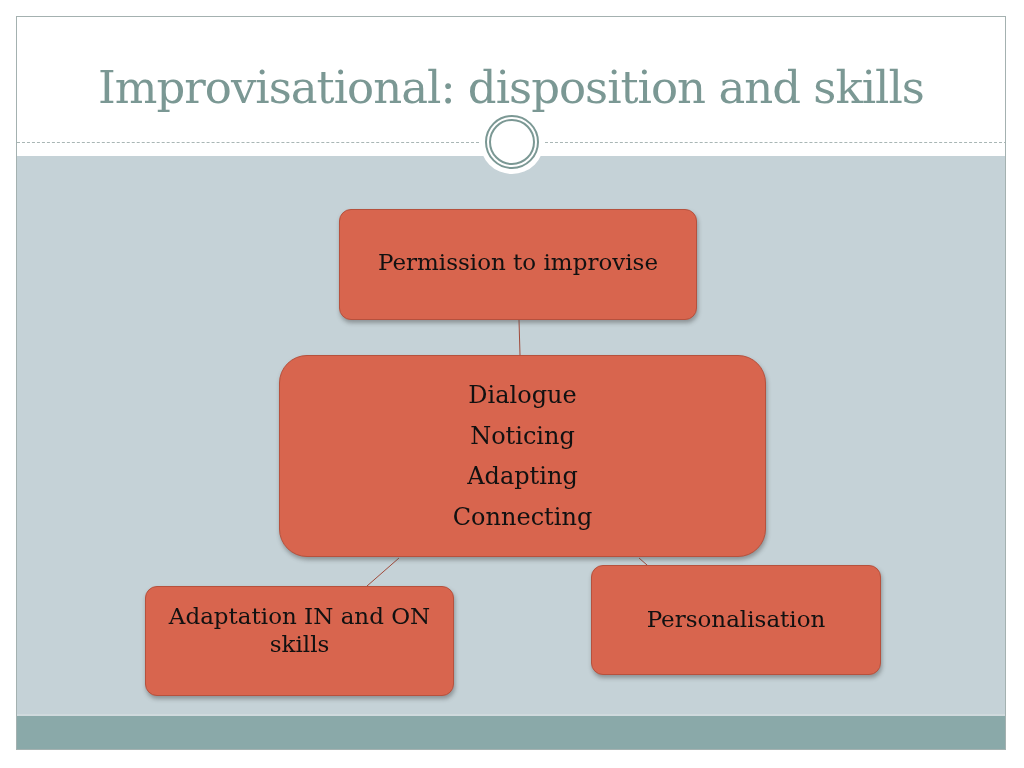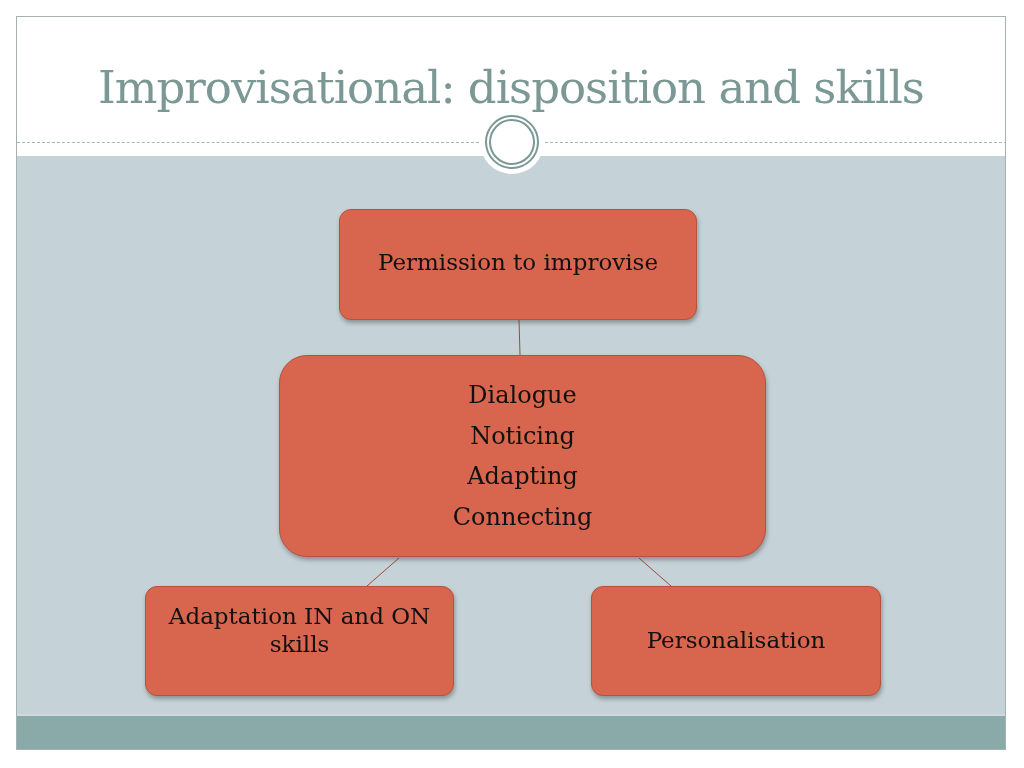--- a/index.html
+++ b/index.html
@@ -11,21 +11,21 @@
     .dash-line { position: absolute; top: 125px; height: 0; border-top: 1px dashed #a9b6b5; }
     .dash-left { left: 0; width: 462px; }
     .dash-right { left: 528px; width: 462px; }
     .medallion { position: absolute; left: 463px; top: 93px; width: 64px; height: 64px; border-radius: 50%; background: #ffffff; }
     .ring-outer { position: absolute; left: 5px; top: 5px; width: 54px; height: 54px; box-sizing: border-box; border-radius: 50%; border: 2px solid #7b9894; }
     .ring-inner { position: absolute; left: 9px; top: 9px; width: 46px; height: 46px; box-sizing: border-box; border-radius: 50%; border: 2px solid #7b9894; }
     .node { position: absolute; background: #d8654e; border: 1px solid #b6513d; border-radius: 12px; box-shadow: 1px 3px 4px rgba(70,70,70,0.45); display: flex; flex-direction: column; align-items: center; justify-content: center; color: #111111; text-align: center; font-family: "DejaVu Serif", "Liberation Serif", serif; font-size: 23px; line-height: 29px; box-sizing: border-box; }
     .node-top { left: 322px; top: 192px; width: 358px; height: 111px; padding-bottom: 4px; }
     .node-mid { left: 262px; top: 338px; width: 487px; height: 202px; font-size: 24px; line-height: 40.5px; border-radius: 28px; }
     .node-left { left: 128px; top: 569px; width: 309px; height: 110px; padding-bottom: 22px; line-height: 28px; }
-    .node-right { left: 574px; top: 569px; width: 290px; height: 110px; padding-bottom: 2px; }
+    .node-right { left: 574px; top: 548px; width: 290px; height: 110px; padding-bottom: 2px; }
     svg.connectors { position: absolute; left: 0; top: 0; width: 990px; height: 734px; pointer-events: none; }
     .node-line { display: block; white-space: nowrap; }
   </style>
 </head>
 <body>
 
 <div class="slide">
 
   <div class="title">Improvisational: disposition and skills</div>
 

